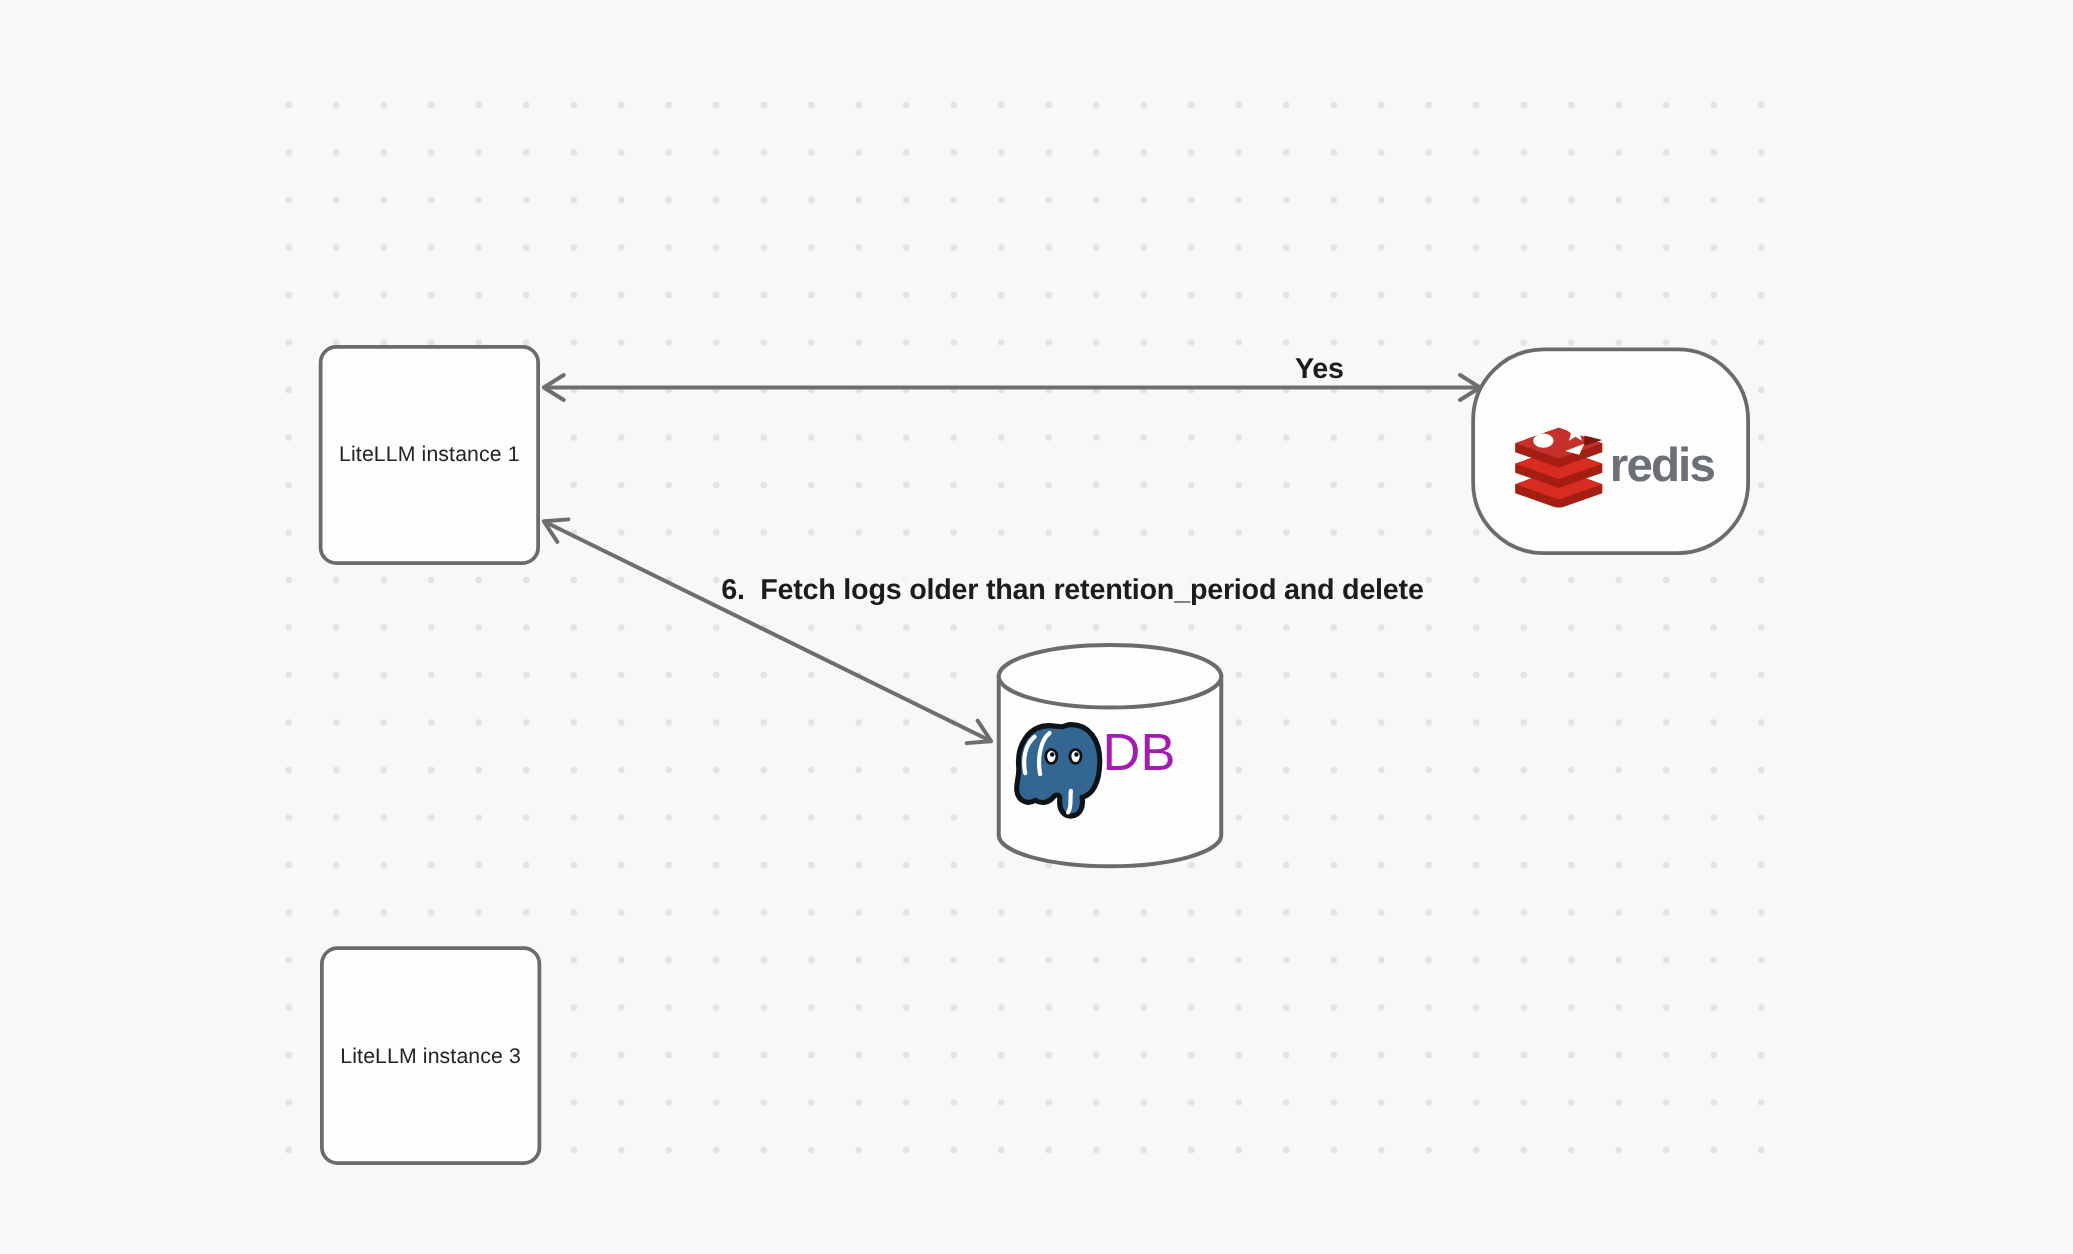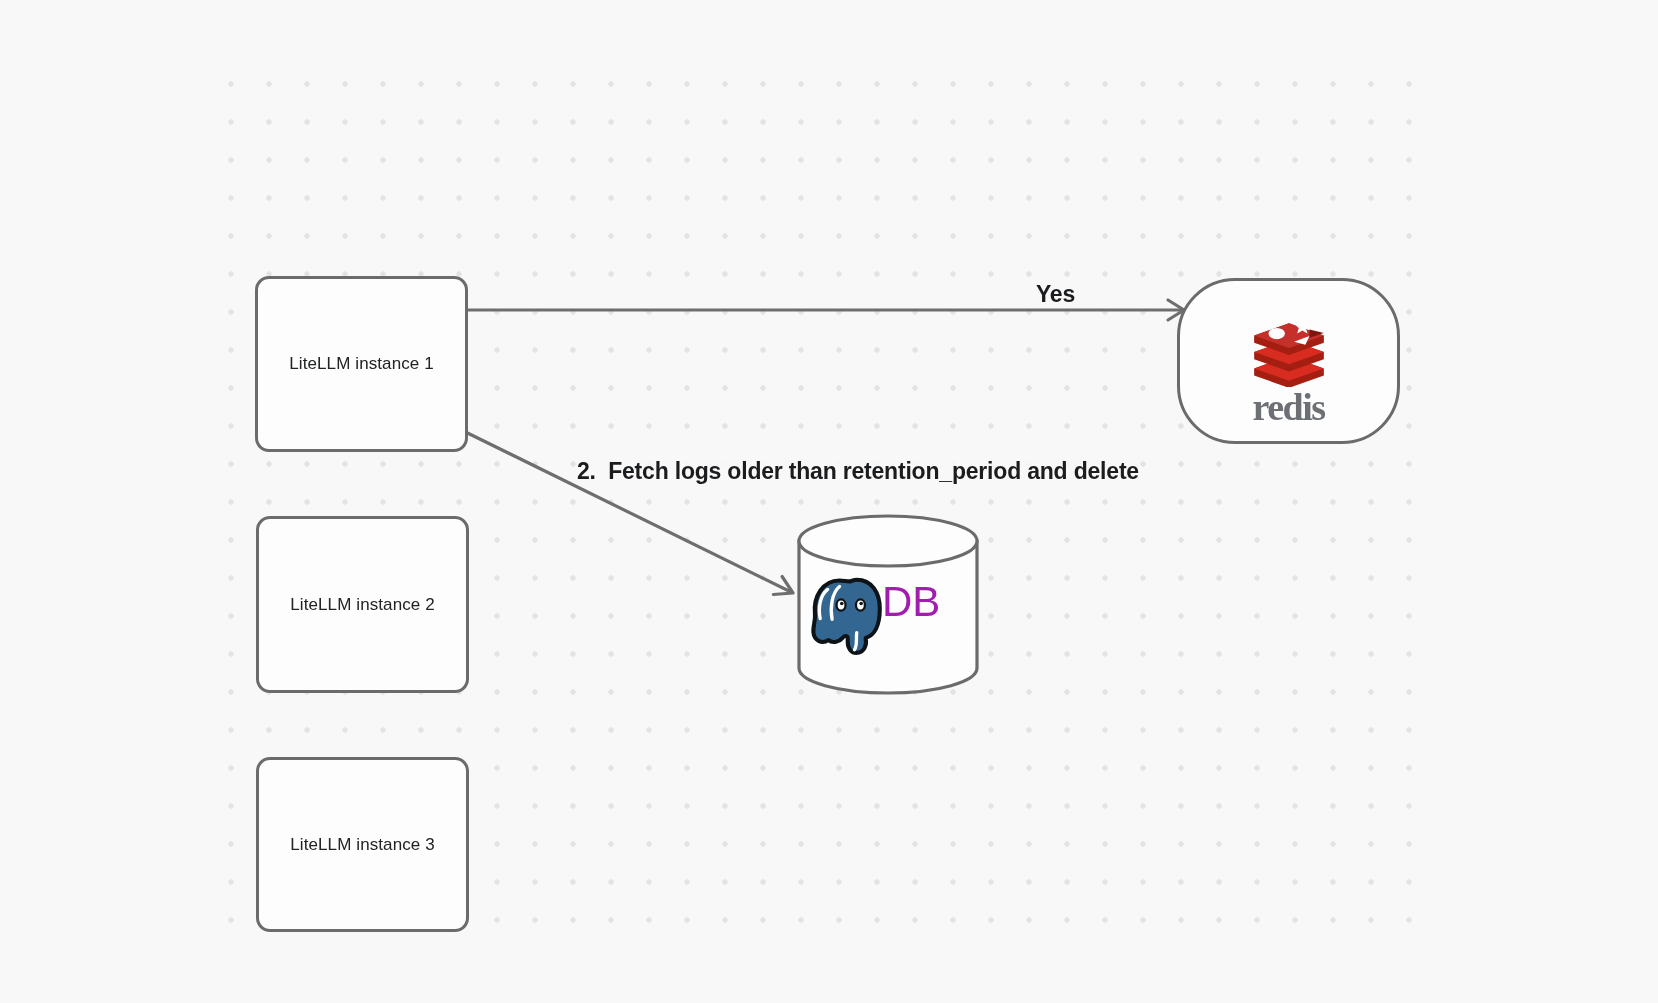--- a/index.html
+++ b/index.html
@@ -18,42 +18,41 @@
     position: absolute;
     left: 212px; top: 65px;
     width: 1218px; height: 874px;
     background-image: radial-gradient(circle, #e3e3e3 2.4px, rgba(227,227,227,0) 3px);
     background-size: 38px 38px;
     background-position: 0 0;
     pointer-events: none;
   }
   .node-box {
     position: absolute;
-    width: 213px; height: 176px;
+    width: 177px; height: 176px;
     background: #fdfdfd;
     border: 3.2px solid #6b6b6b;
     border-radius: 14px;
     display: flex; align-items: center; justify-content: center;
   }
   .node-box .box-label {
     font-size: 17px;
     color: #222325;
     letter-spacing: 0.1px;
   }
   .redis-node {
     position: absolute;
     left: 1177px; top: 278px;
     width: 223px; height: 166px;
     background: #fdfdfd;
     border: 3.2px solid #6b6b6b;
     border-radius: 58px;
-    display: flex; flex-direction: column;
+    display: flex; flex-direction: row;
     align-items: center; justify-content: center;
     padding-top: 22px;
-    font-family: Liberation Serif, serif;
   }
   .redis-wordmark {
     font-size: 38px;
     font-weight: 700;
     color: #6c7075;
     letter-spacing: -1.5px;
     line-height: 1;
     margin-top: 1px;
   }
   .arrow-label {
@@ -92,23 +91,20 @@
     <g fill="none" stroke="#6e6e6e" stroke-width="3.2" stroke-linecap="round" stroke-linejoin="round">
       <line x1="437" y1="418" x2="791" y2="592"></line>
       <polyline points="445.9,433.5 435,417 454.7,415.5"></polyline>
       <polyline points="773.3,594.5 793,593 782.1,576.5"></polyline>
     </g>
   </svg>
 
   <div class="node-box" style="left:255px; top:276px;">
     <span class="box-label">LiteLLM instance 1</span>
   </div>
-  <div class="node-box" style="left:256px; top:516px; height:177px;">
-    <span class="box-label">LiteLLM instance 2</span>
-  </div>
   <div class="node-box" style="left:256px; top:757px; height:175px;">
     <span class="box-label">LiteLLM instance 3</span>
   </div>
 
   <div class="redis-node">
     <svg width="82" height="68" viewBox="0 0 80 66">
 
       <polygon points="6,48 40,36 74,48 74,55 40,67 6,55" fill="#a41e11"></polygon>
       <polygon points="6,48 40,36 74,48 40,60" fill="#d82c20"></polygon>
 
@@ -143,15 +139,15 @@
     <g>
       <ellipse cx="42" cy="39" rx="6" ry="7.5" fill="#ffffff" stroke="#0d1317" stroke-width="3"></ellipse>
       <circle cx="43" cy="37" r="2.4" fill="#0d1317"></circle>
       <ellipse cx="68" cy="39" rx="6" ry="7.5" fill="#ffffff" stroke="#0d1317" stroke-width="3"></ellipse>
       <circle cx="69" cy="37" r="2.4" fill="#0d1317"></circle>
     </g>
   </svg>
   <div class="db-label">DB</div>
 
   <div class="arrow-label" style="left:1024px; top:281px;margin-left:12px;">Yes</div>
-  <div class="arrow-label" style="left:577px; top:458px;">2.  Fetch logs older than retention_period and delete</div>
+  <div class="arrow-label" style="left:577px; top:458px;">6.  Fetch logs older than retention_period and delete</div>
 
 </div>
 
 </body></html>

